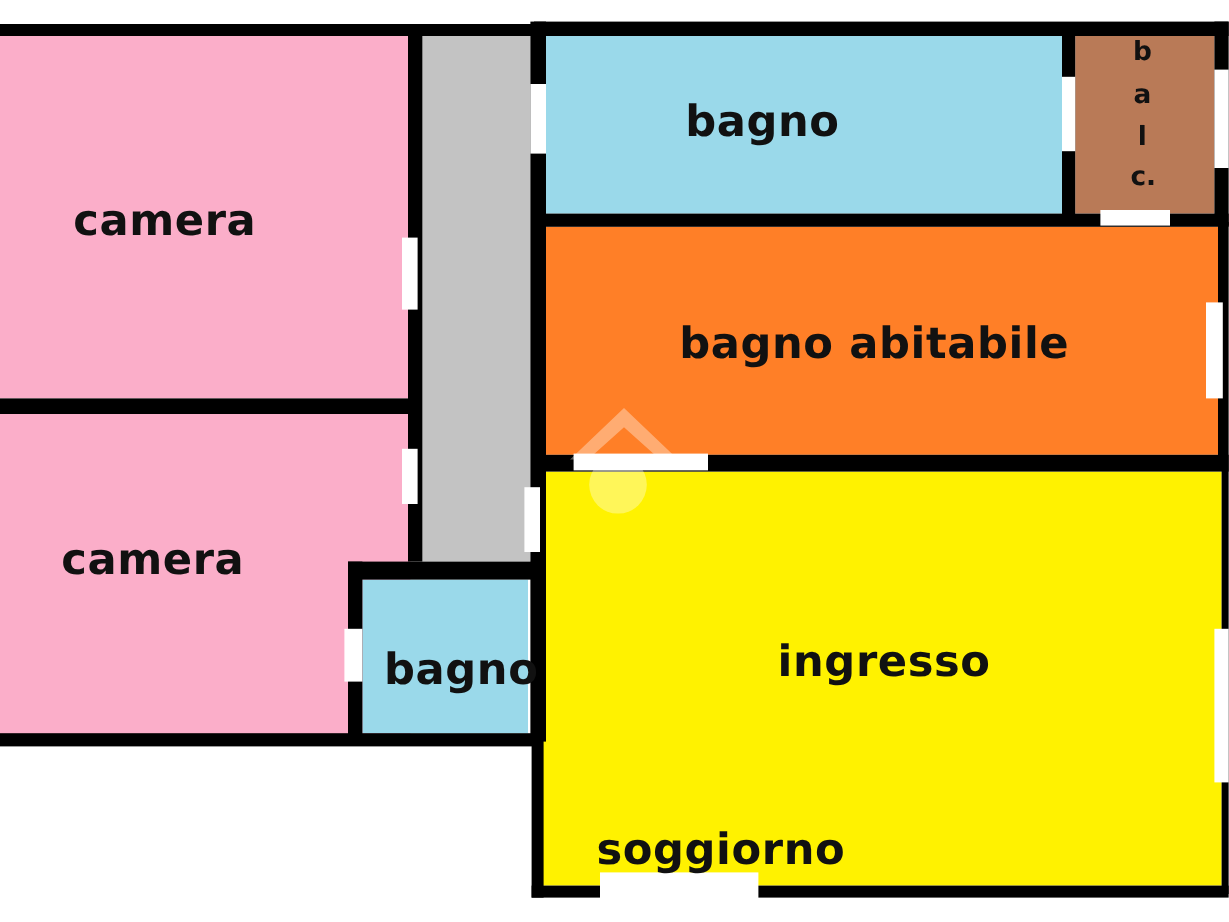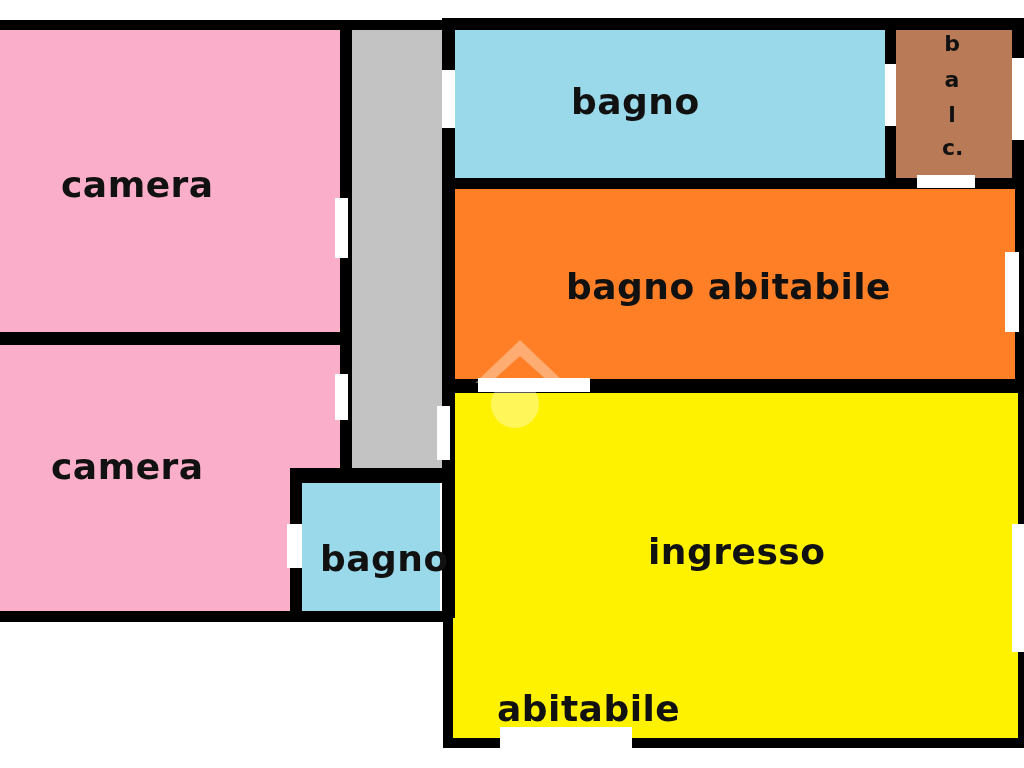--- a/index.html
+++ b/index.html
@@ -72,18 +72,18 @@
     <circle cx="45" cy="66" r="24" fill="#ffffff"></circle>
   </svg>
 </div>
 
 <div class="lbl" style="left:61px;top:164px;">camera</div>
 <div class="lbl" style="left:51px;top:446px;">camera</div>
 <div class="lbl" style="left:571px;top:81px;">bagno</div>
 <div class="lbl" style="left:566px;top:266px;">bagno abitabile</div>
 <div class="lbl" style="left:648px;top:531px;">ingresso</div>
 <div class="lbl" style="left:320px;top:538px;">bagno</div>
-<div class="lbl" style="left:497px;top:688px;">abitabile</div>
+<div class="lbl" style="left:497px;top:688px;">soggiorno</div>
 
 <div class="vlbl" style="left:942px;top:26px;">b</div>
 <div class="vlbl" style="left:942px;top:62px;">a</div>
 <div class="vlbl" style="left:942px;top:97px;">l</div>
 <div class="vlbl" style="left:942px;top:130px;">c.</div>
 
 </body></html>

